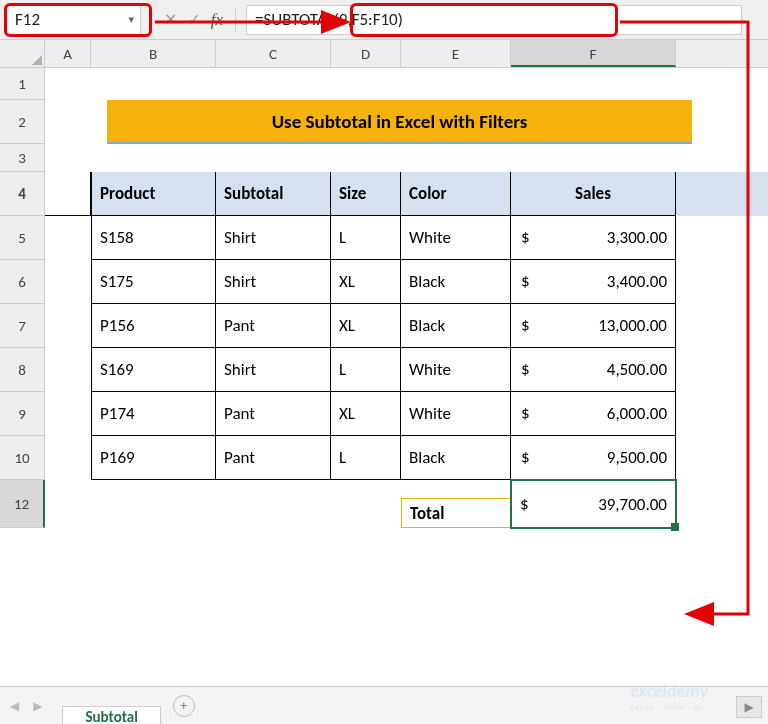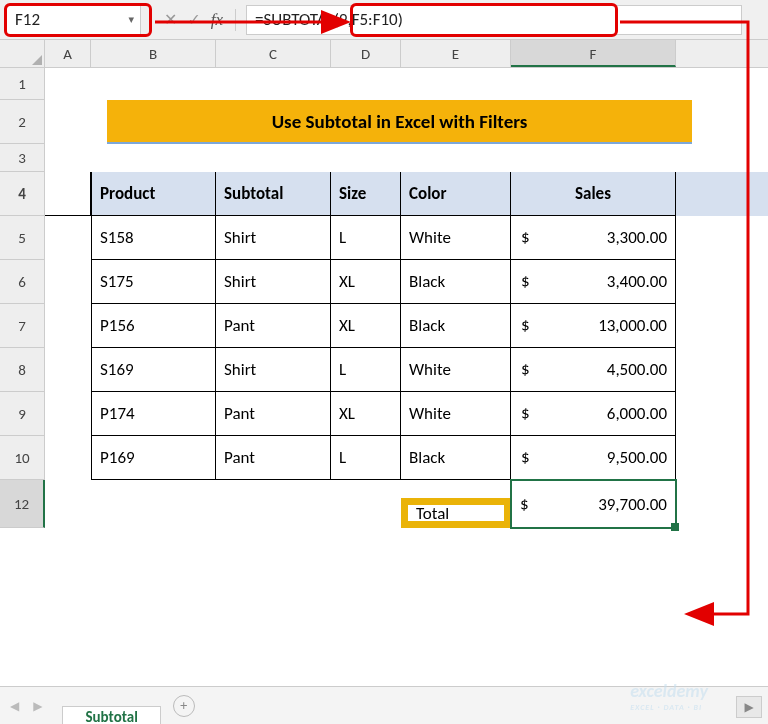--- a/index.html
+++ b/index.html
@@ -44,21 +44,21 @@
   .title-banner { background: #f5b20a; border-bottom: 2px solid #7da7d9; height: 100%; width: 585px; display: flex; align-items: center; justify-content: center; font-weight: bold; color: #000; font-size: 19px; margin-left: 16px; }
   .tbl-header { background: #d6e0ef; font-weight: 600; }
   .tbl-header .cell { border-right: 1px solid #000; border-bottom: 1px solid #000; }
   .data-row .cell { border-right: 1px solid #000; border-bottom: 1px solid #000; background: #fff; }
   .sales-cell { justify-content: space-between; }
   .sales-cell .cur { padding-left: 2px; }
   .sales-cell .num { text-align: right; }
   .center { justify-content: center; }
 
   
-  .total-label { border: 7px solid #eab308; font-weight: 400; margin-top: 18px; }
+  .total-label { border: 1px solid #eab308; font-weight: 700; margin-top: 18px; }
   .total-val { border: 1px solid #000; justify-content: space-between; }
   .sel-outline { outline: 2px solid #217346; outline-offset: -1px; position: relative; }
   .fill-handle { position: absolute; right: -4px; bottom: -4px; width: 8px; height: 8px; background: #217346; }
 
   
   .status-bar { position: absolute; bottom: 0; left: 0; right: 0; height: 38px; background: #f4f4f4; border-top: 1px solid #ccc; display: flex; align-items: center; padding-left: 10px; }
   .nav-arrows { display: flex; gap: 14px; color: #bbb; font-size: 12px; margin-right: 20px; }
   .tab { padding: 1px 22px; background: #fff; border: 1px solid #ccc; border-bottom: 2px solid #217346; color: #217346; font-weight: 600; font-size: 15px; margin-top: 24px; }
   .tab-add { margin-left: 12px; width: 22px; height: 22px; border: 1px solid #bbb; border-radius: 50%; display: flex; align-items: center; justify-content: center; color: #888; font-size: 14px; }
   .watermark { position: absolute; right: 60px; bottom: 12px; color: #c5dff0; font-size: 18px; font-style: italic; font-weight: bold; opacity: 0.55; margin-top: 43px; }

